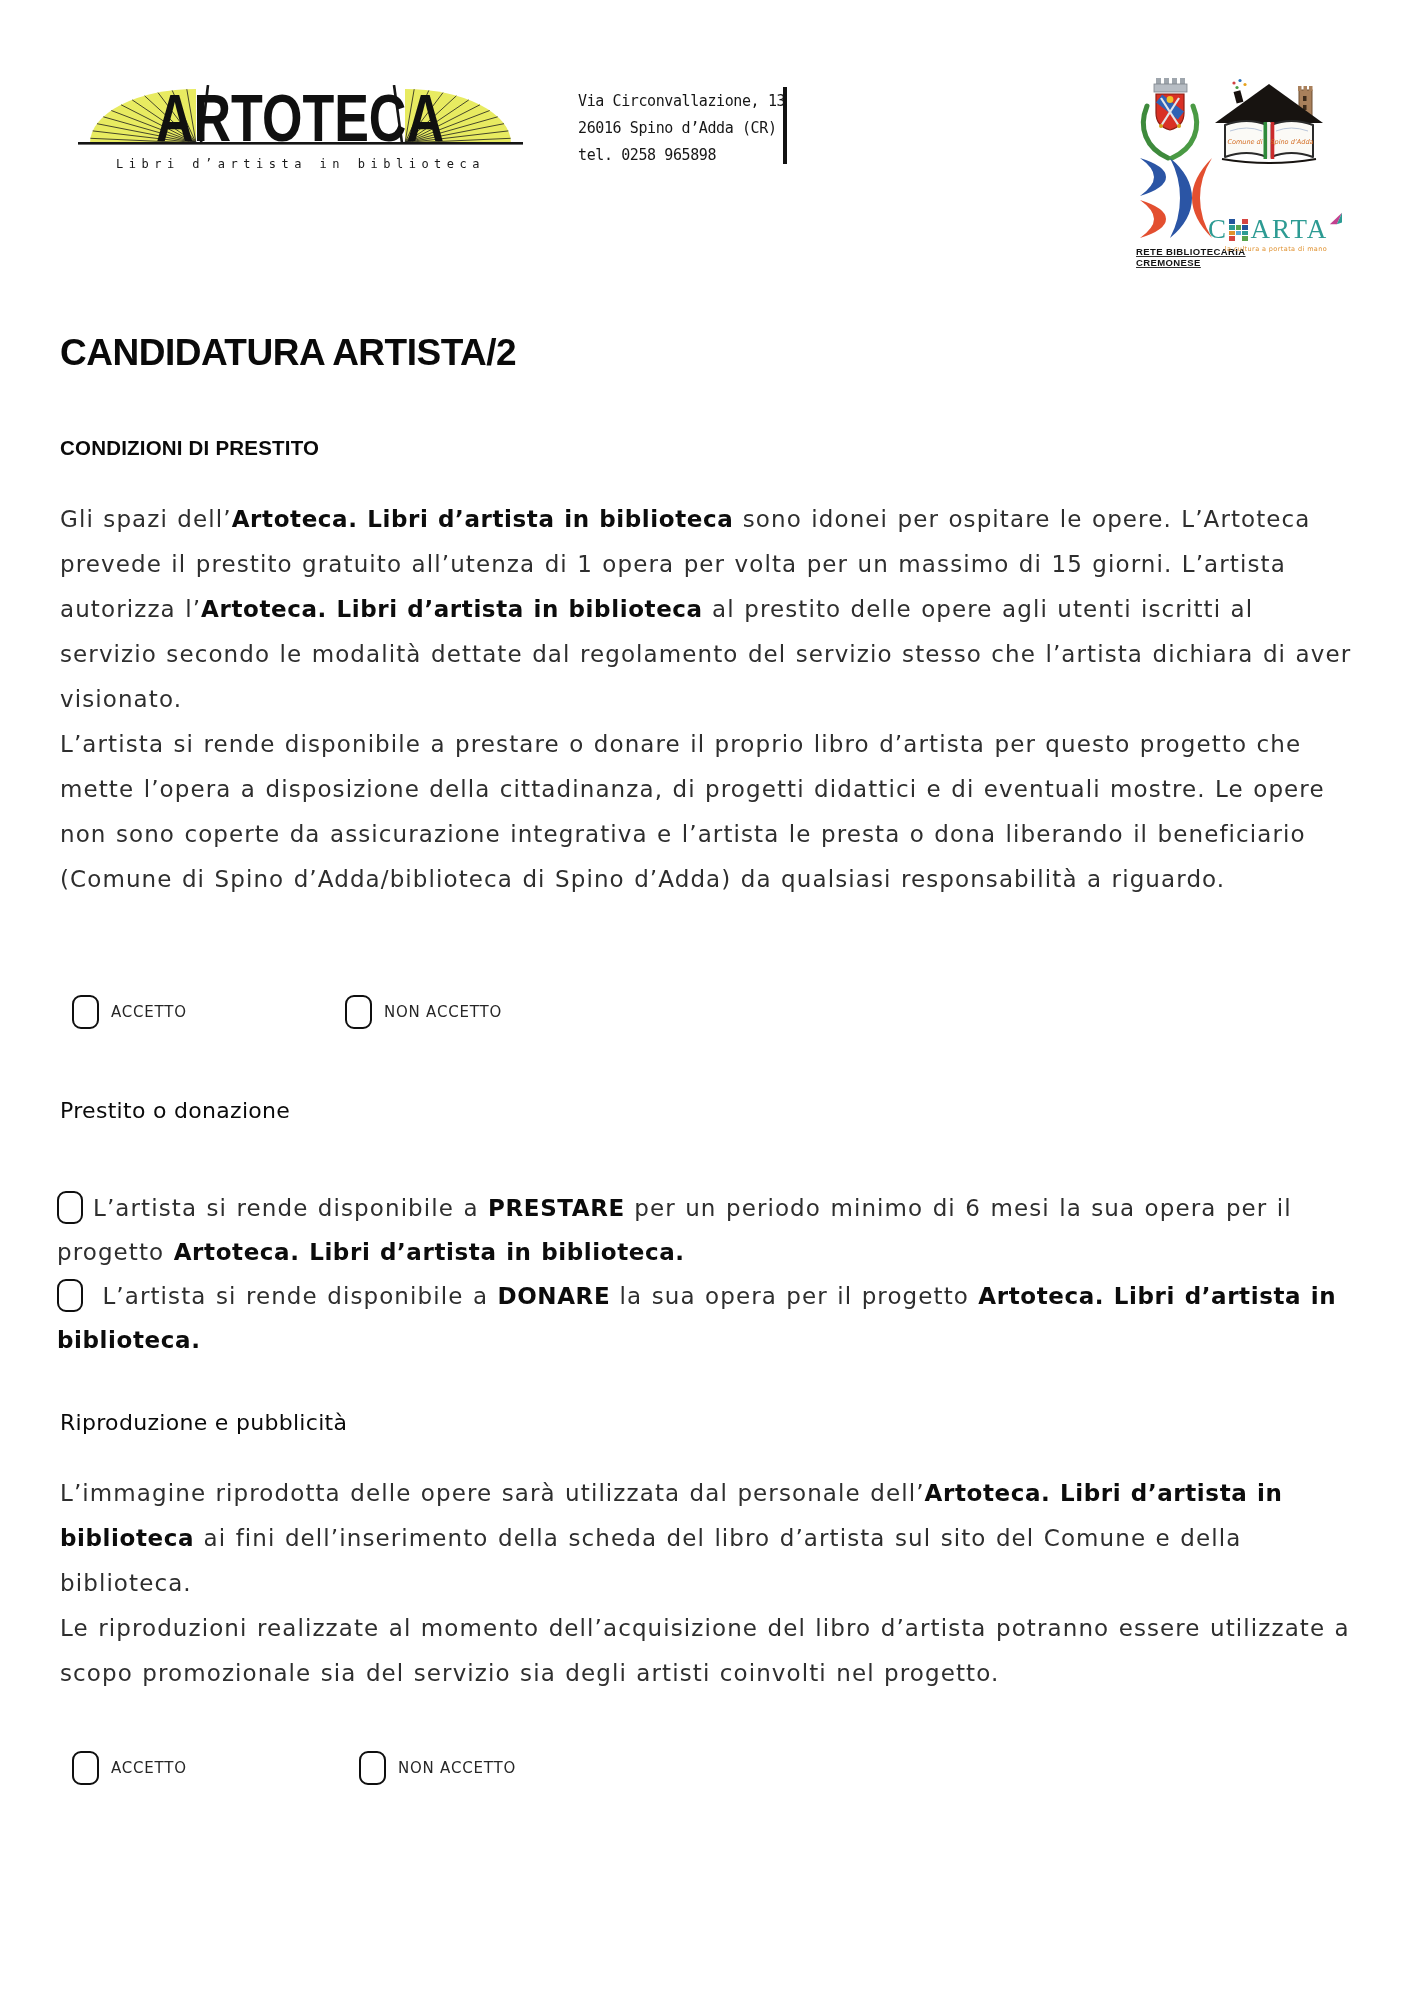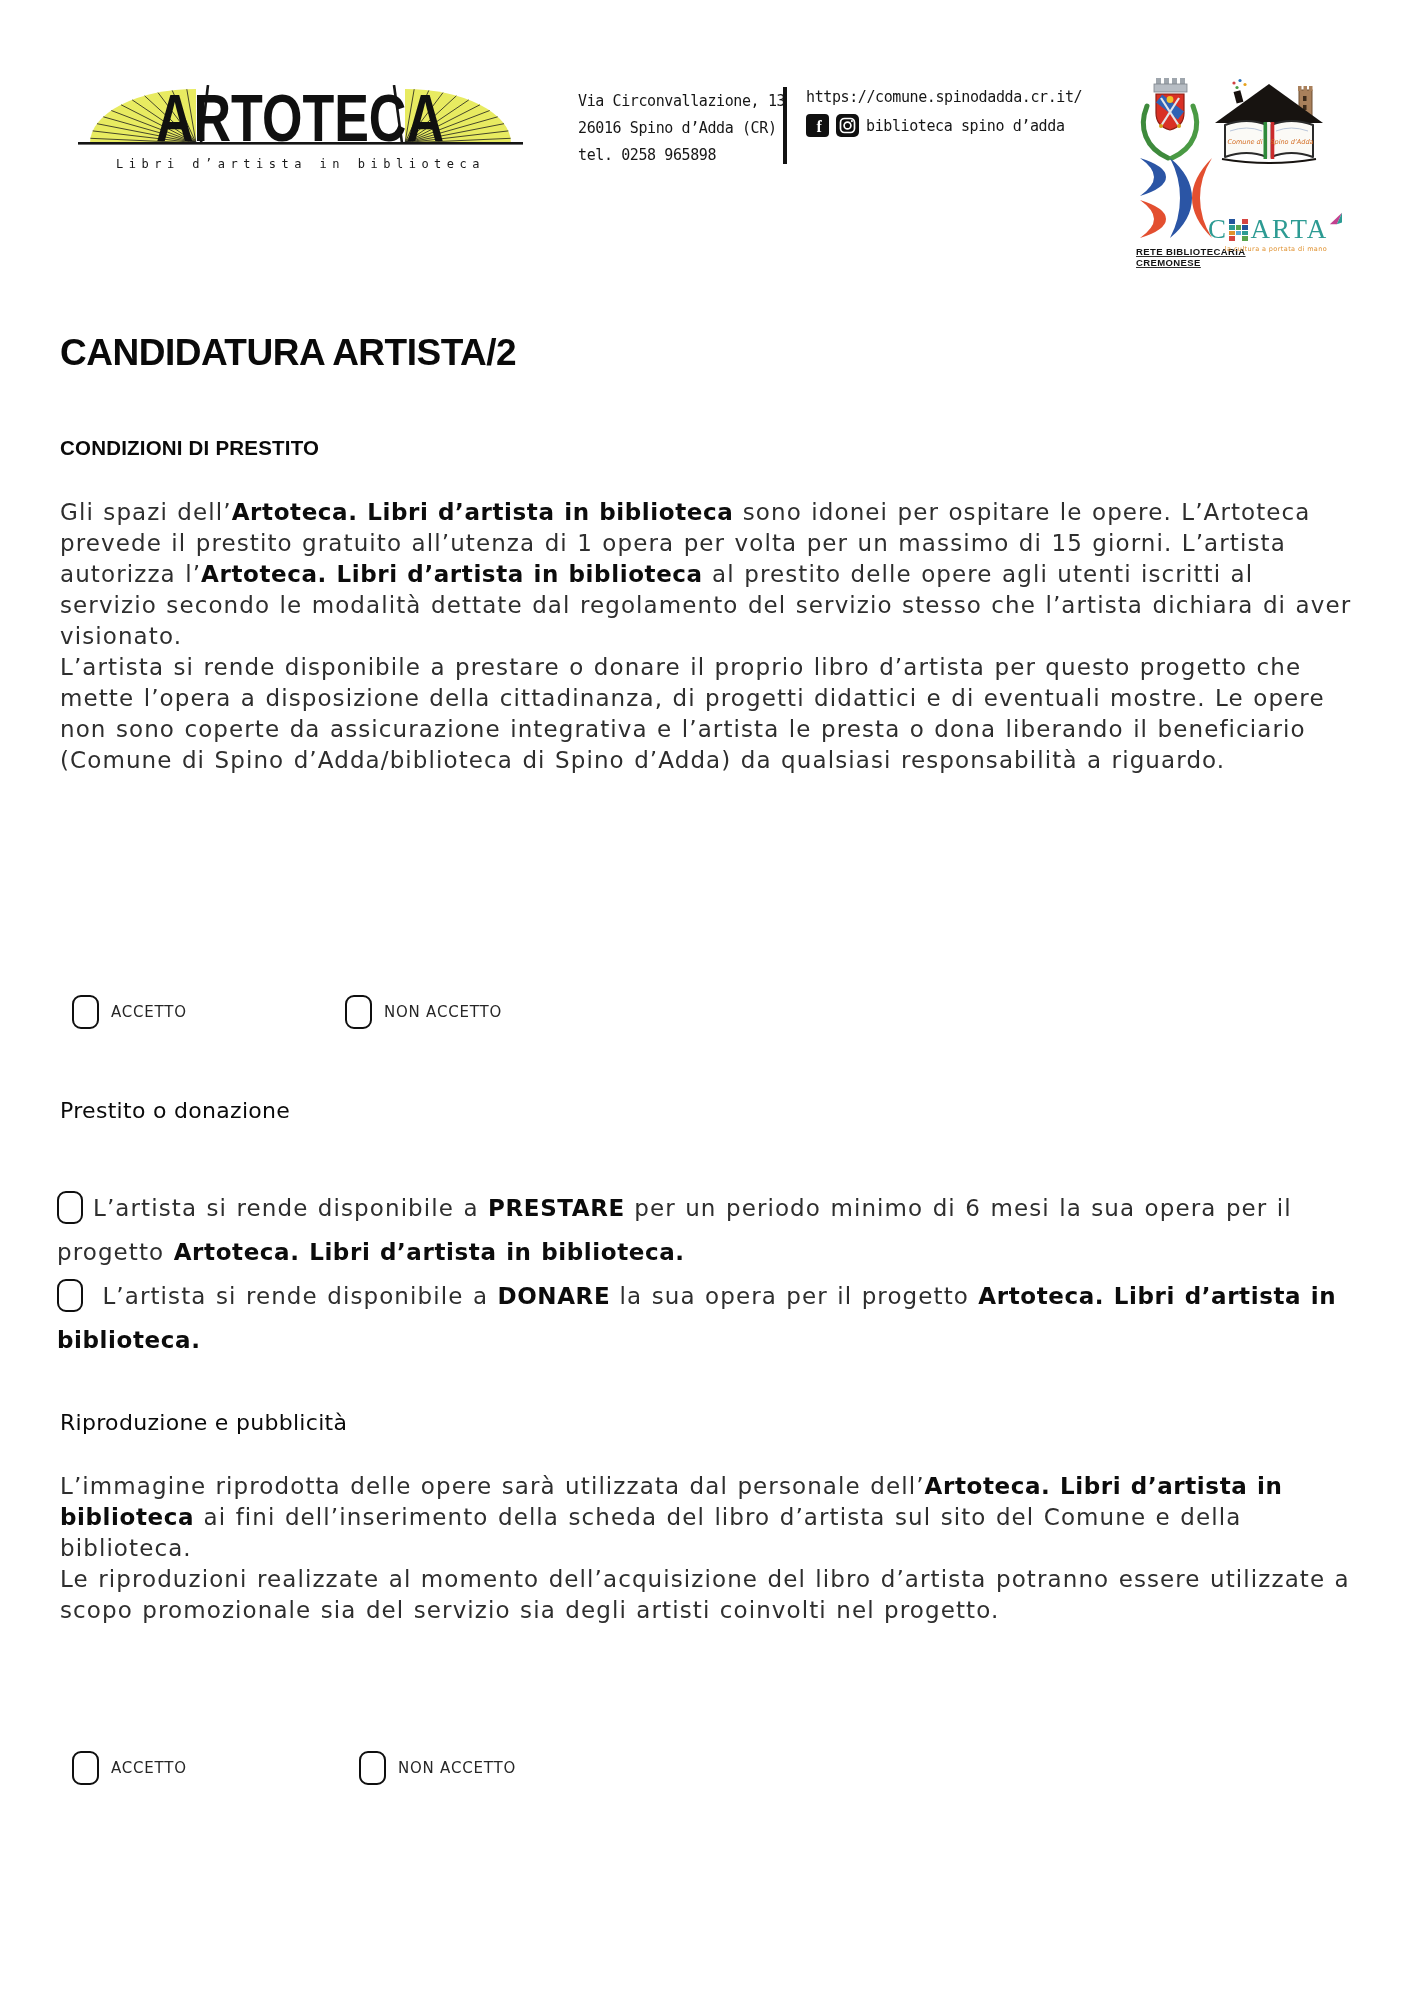--- a/index.html
+++ b/index.html
@@ -29,21 +29,21 @@
   .c-navy{background:#24549c}.c-teal{background:#2d9b93}.c-red{background:#d64541}
   .c-green{background:#58a34c}.c-orange{background:#e0912f}.c-sky{background:#5aa7d6}.c-none{background:transparent}
   .charta-arrow { margin:0 0 16px 1px; }
   .charta-tag { margin-top:2px; text-align:center; font-size:6.5px; letter-spacing:0.4px; color:#e0912f; }
   
   .doc-title { position:absolute; left:60px; top:332px; margin:0; font-family:"Liberation Sans",sans-serif; font-size:37px; font-weight:bold; letter-spacing:-0.5px; color:#0a0a0a; }
   .h-caps { position:absolute; left:60px; top:436px; margin:0; font-family:"Liberation Sans",sans-serif; font-size:20.5px; font-weight:bold; letter-spacing:0.2px; color:#0a0a0a; }
   .h-sent { position:absolute; left:60px; margin:0; font-size:22px; font-weight:normal; letter-spacing:0.3px; color:#0a0a0a; }
   .h-prest { top:1098px; }
   .h-ripr { top:1410px; }
-  .para { position:absolute; left:60px; width:1292px; font-size:23px; line-height:31px; letter-spacing:1.1px; word-spacing:1px; color:#2e2e2e; }
+  .para { position:absolute; left:60px; width:1292px; font-size:23px; line-height:45px; letter-spacing:1.1px; word-spacing:1px; color:#2e2e2e; }
   .para p { margin:0; }
   .para b, .items b { color:#0c0c0c; letter-spacing:0.6px; }
   .para1 { top:497px; }
   .para3 { top:1471px; }
   .items { position:absolute; left:57px; top:1186px; width:1305px; font-size:23px; line-height:44px; letter-spacing:1.1px; word-spacing:1px; color:#2e2e2e; }
   .items p { margin:0; }
   .cbx { width:27px; height:34px; border:2.6px solid #0f0f0f; border-radius:9px; background:#fff; box-sizing:border-box; flex:0 0 auto; }
   .cbx-inline { display:inline-block; width:26px; height:33px; border:2.5px solid #0f0f0f; border-radius:9px; background:#fff; box-sizing:border-box; vertical-align:-8px; margin-right:10px; }
   .cbrow { position:absolute; left:72px; display:flex; align-items:center; }
   .cbrow1 { top:995px; }
@@ -73,36 +73,20 @@
   </div>
 
   <div class="contact-address mono">
     <div>Via Circonvallazione, 13</div>
     <div>26016 Spino d’Adda (CR)</div>
     <div>tel. 0258 965898</div>
   </div>
 
   <div class="vdivider"></div>
 
-  <div class="contact-web mono">
-    <div>https://comune.spinodadda.cr.it/</div>
-    <div class="web-row2">
-      <svg width="23" height="23" viewBox="0 0 23 23">
-        <rect width="23" height="23" rx="4" fill="#101010"></rect>
-        <text x="13" y="18" text-anchor="middle" fill="#ffffff" style="font-family:'Liberation Serif',serif; font-weight:bold; font-size:16px;">f</text>
-      </svg>
-      <svg width="23" height="23" viewBox="0 0 23 23">
-        <rect width="23" height="23" rx="5" fill="#101010"></rect>
-        <rect x="4.5" y="4.5" width="14" height="14" rx="4" fill="none" stroke="#ffffff" stroke-width="1.7"></rect>
-        <circle cx="11.5" cy="11.5" r="3.4" fill="none" stroke="#ffffff" stroke-width="1.7"></circle>
-        <circle cx="15.9" cy="7.1" r="1.1" fill="#ffffff"></circle>
-      </svg>
-      <span>biblioteca spino d’adda</span>
-    </div>
-  </div>
 
   <svg class="crest" width="74" height="88" viewBox="0 0 74 88">
     <g>
       <rect x="23" y="2" width="5" height="7" fill="#9fa6ad"></rect>
         <rect x="31" y="2" width="5" height="7" fill="#9fa6ad"></rect>
       <rect x="39" y="2" width="5" height="7" fill="#9fa6ad"></rect>
         <rect x="47" y="2" width="5" height="7" fill="#9fa6ad"></rect>
       <rect x="21" y="8" width="33" height="8" fill="#b7bdc4" stroke="#7d848c" stroke-width="0.8"></rect>
     </g>
     <clipPath id="shieldclip">

